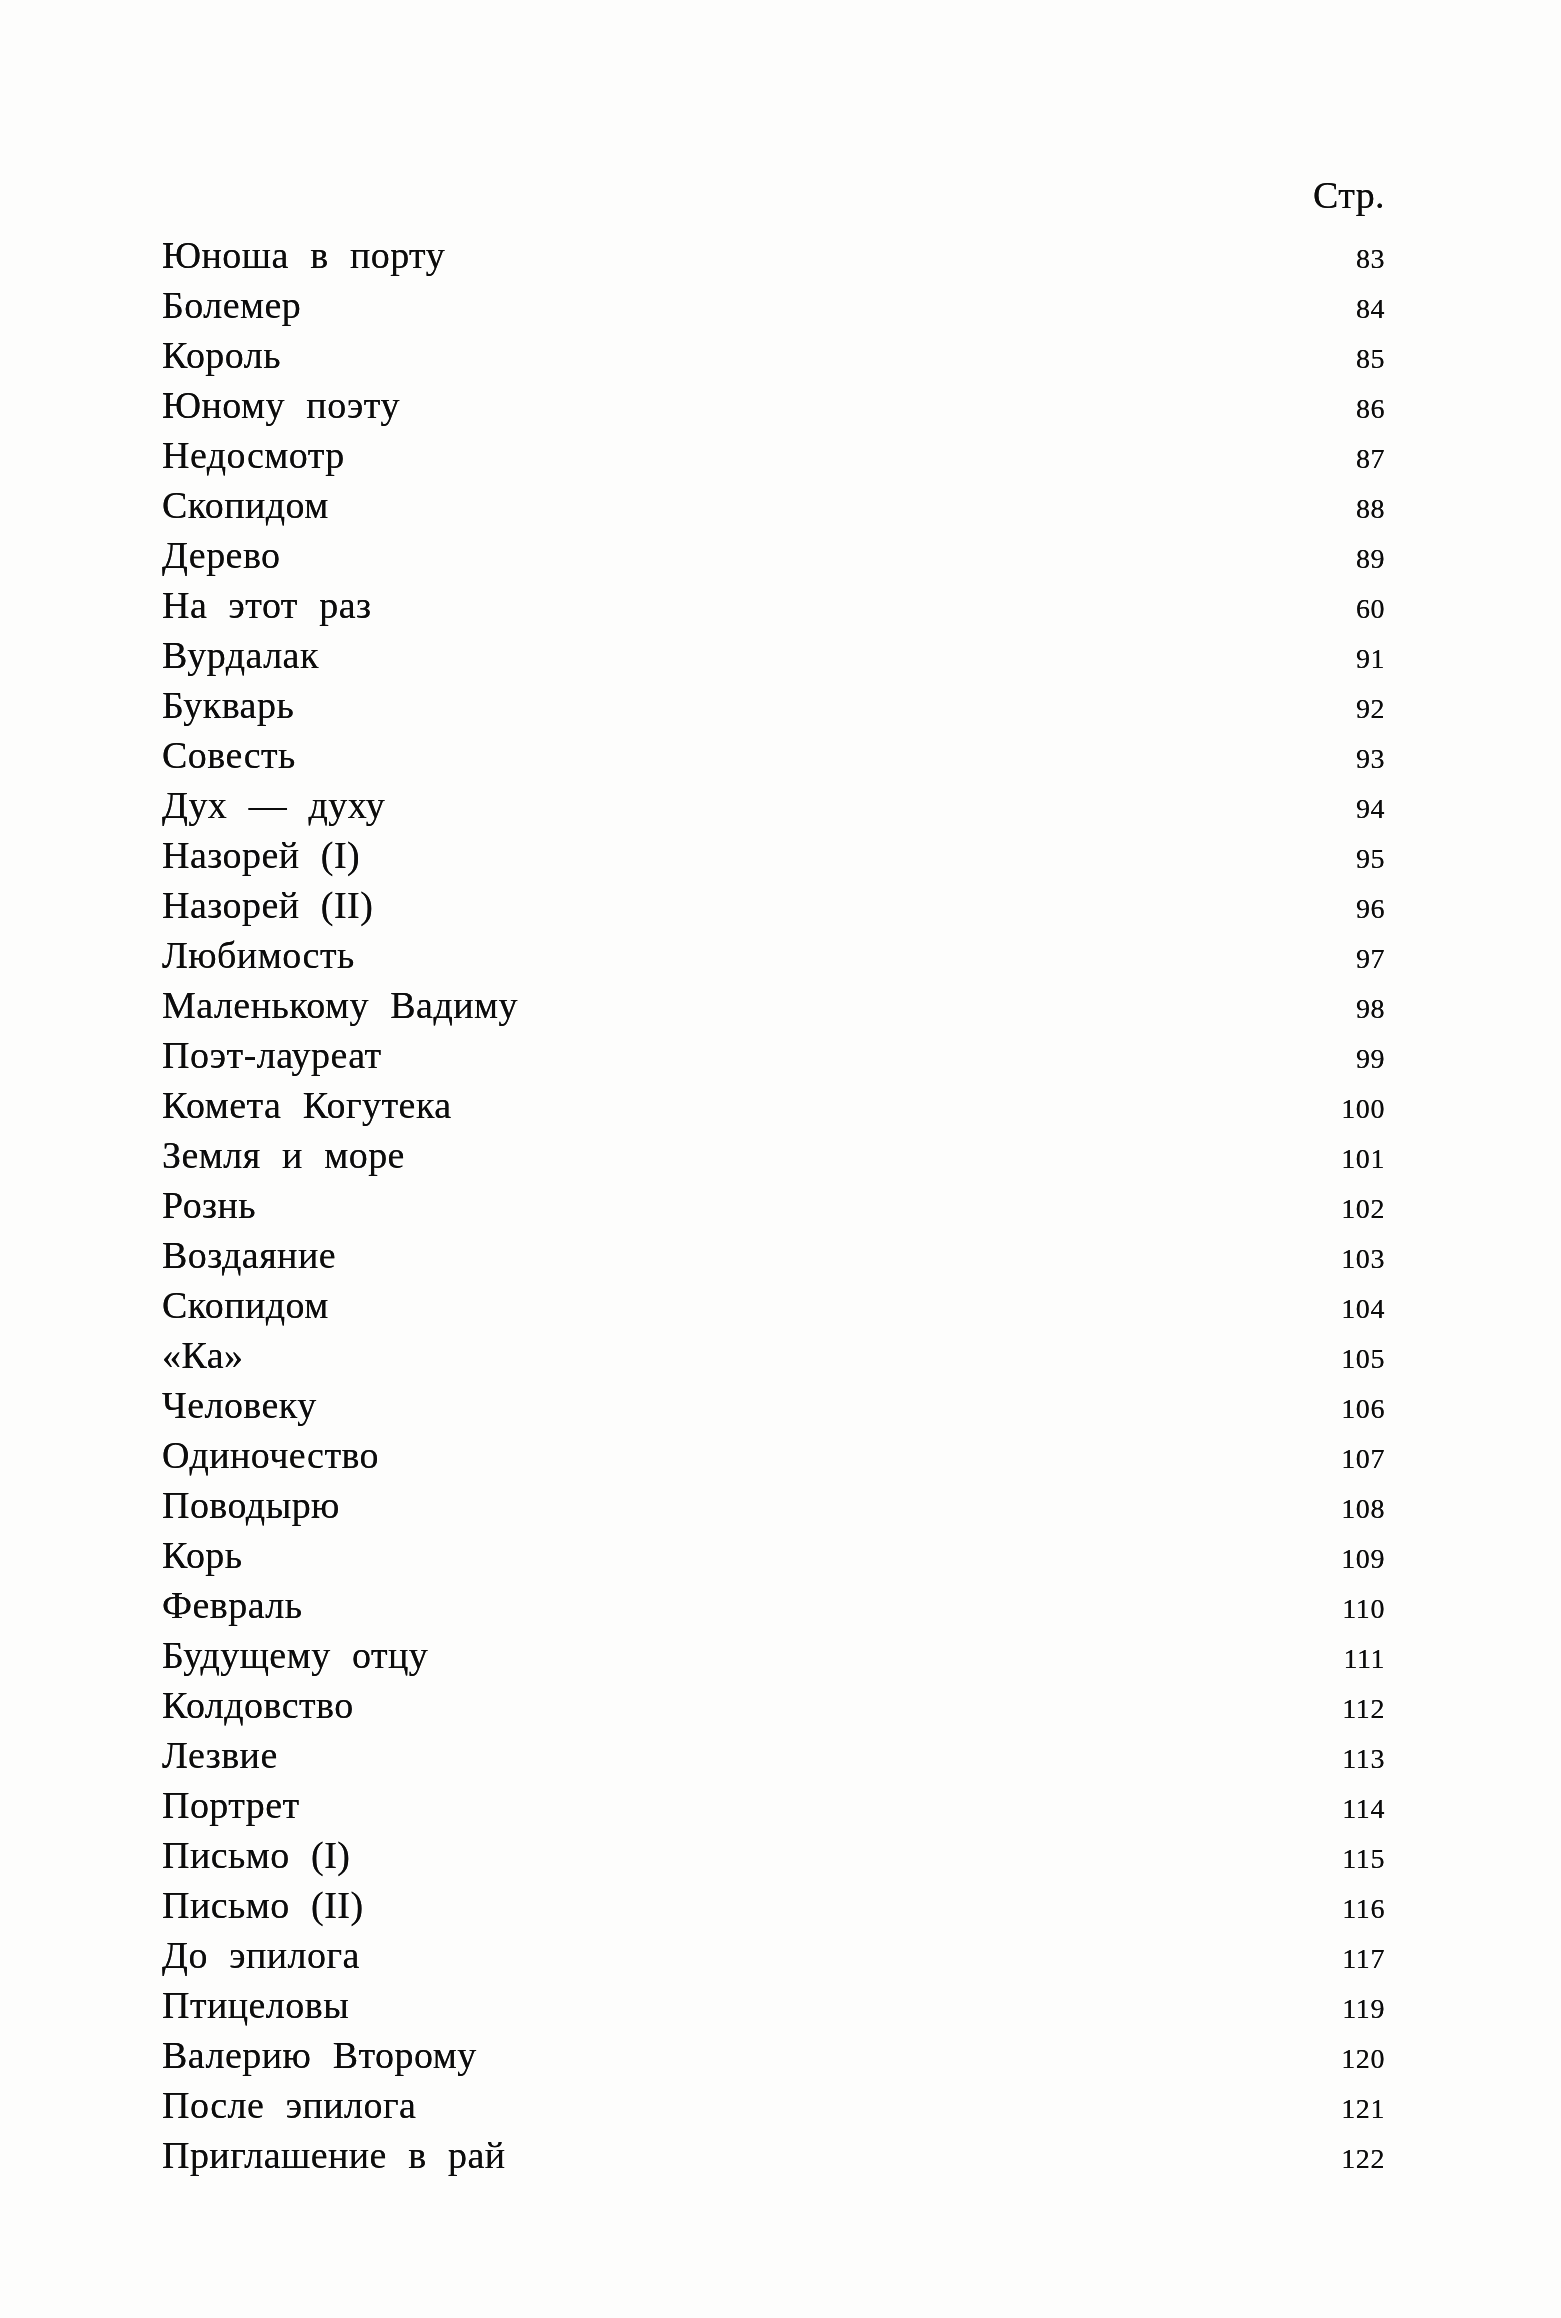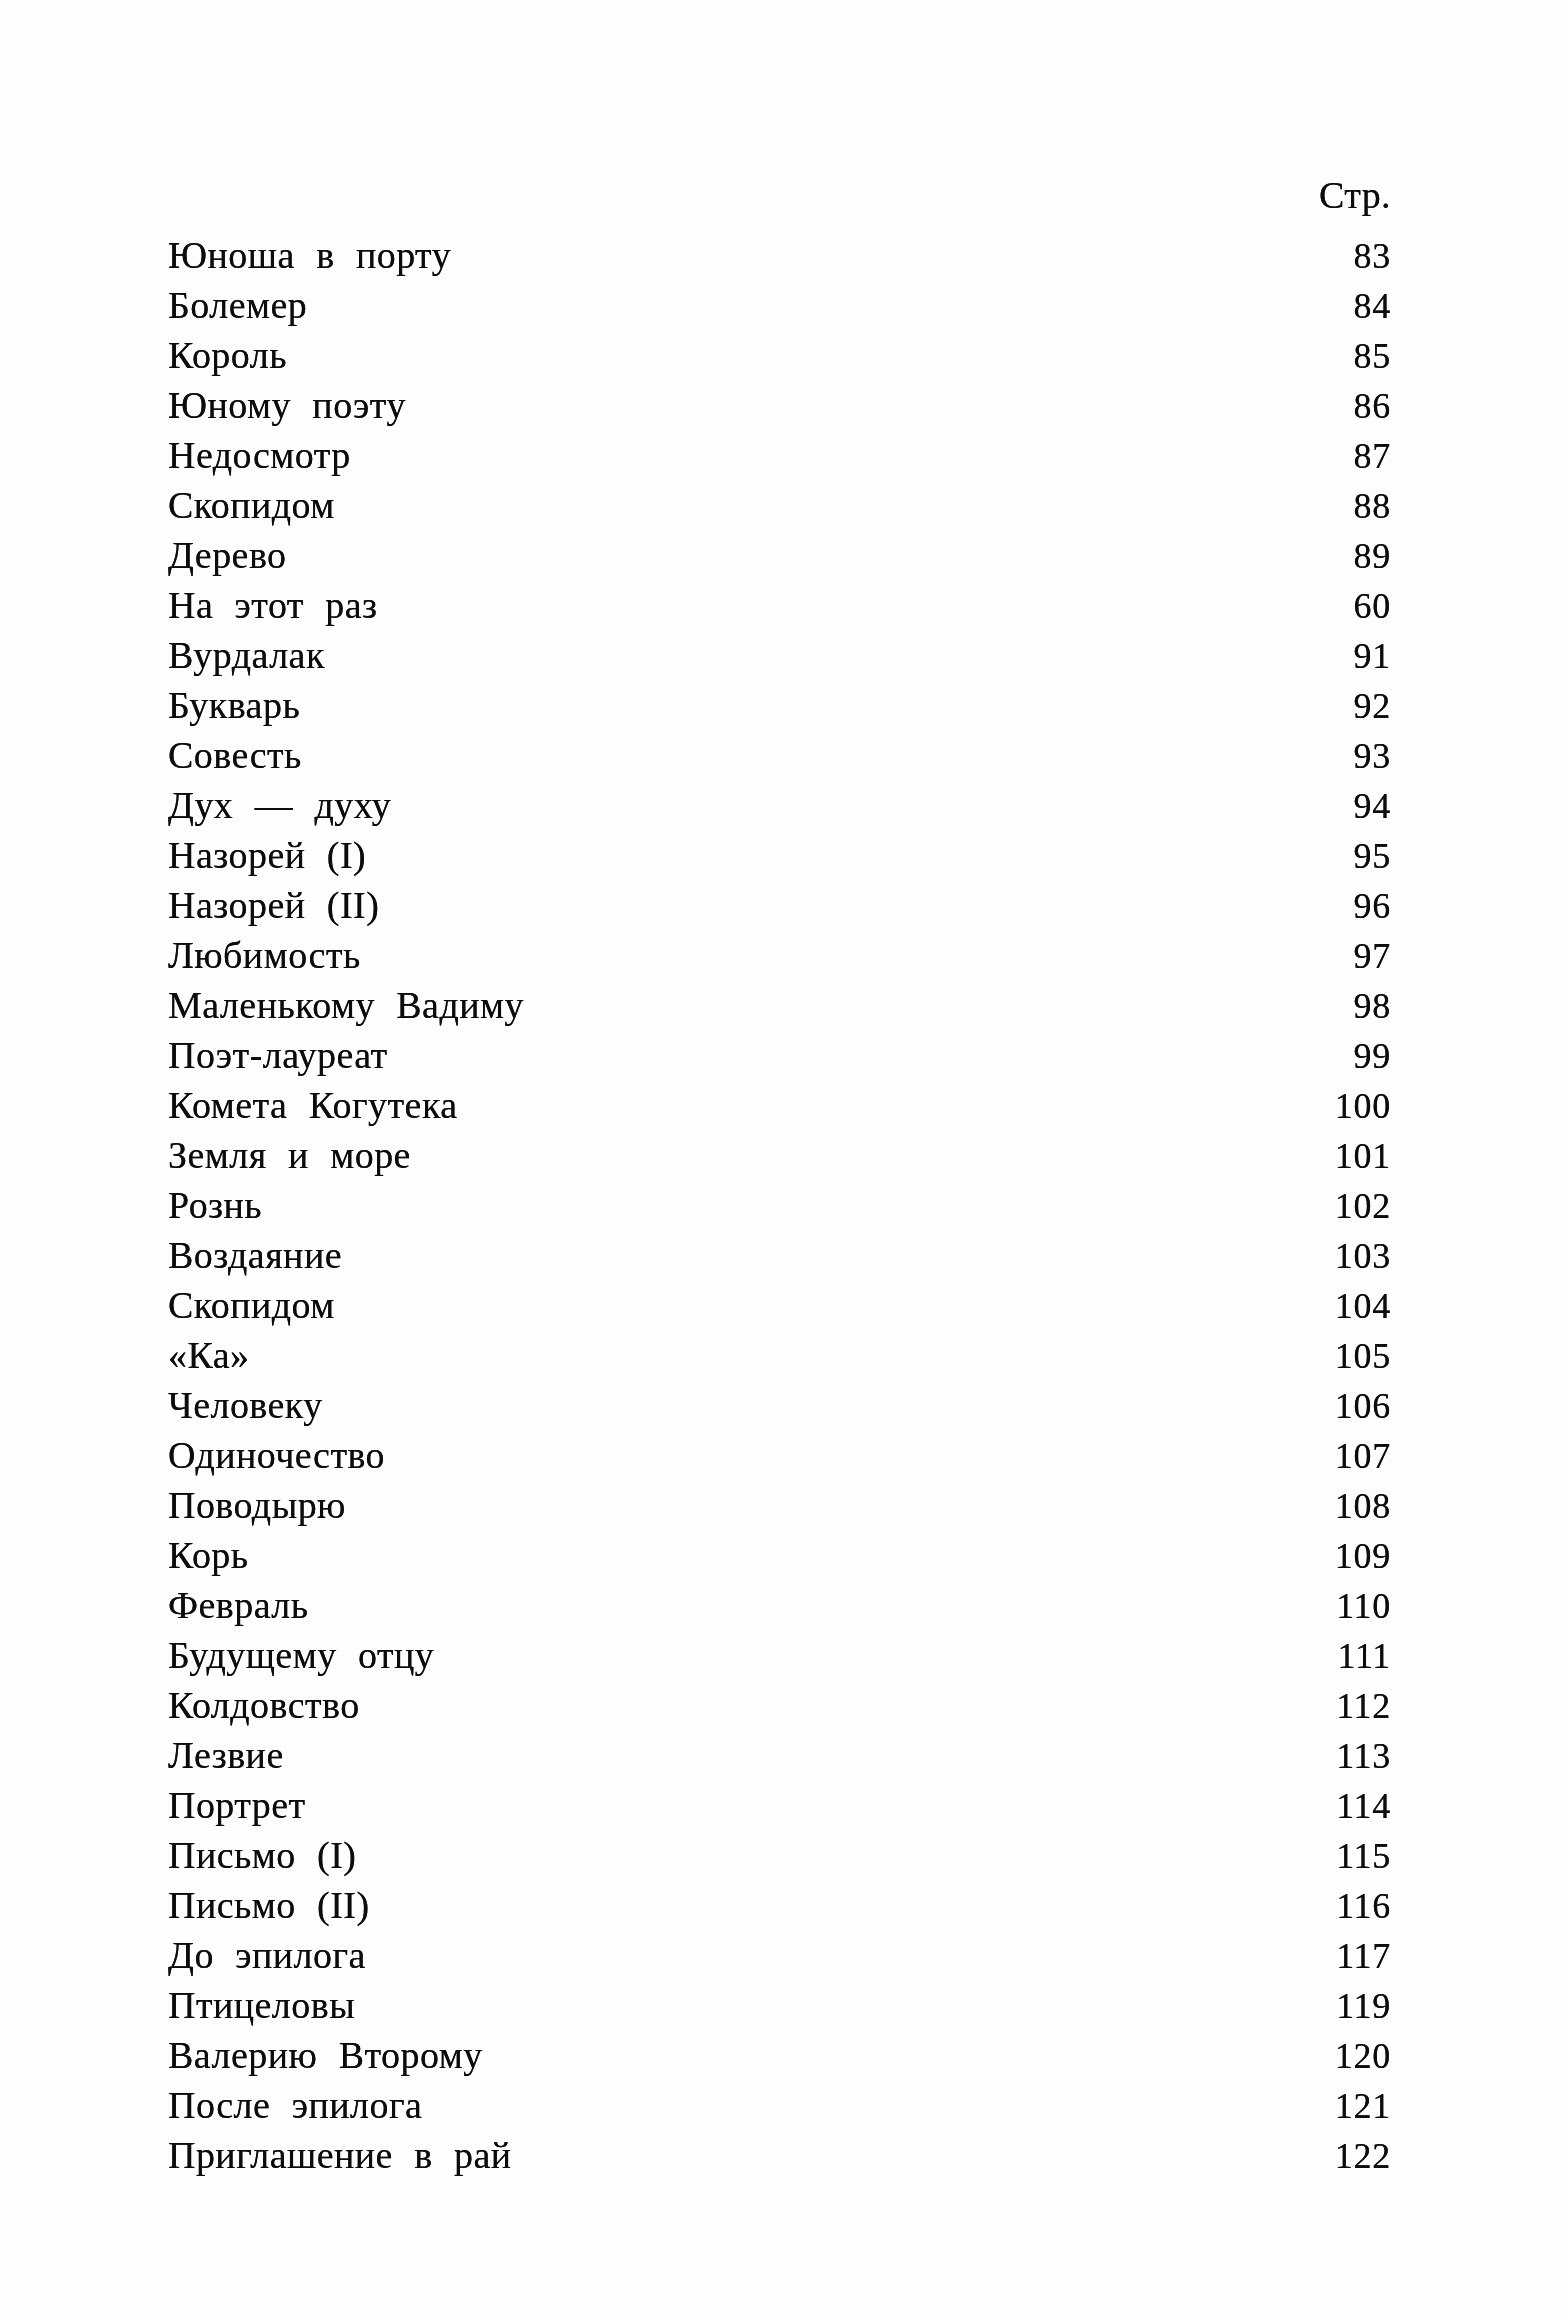--- a/index.html
+++ b/index.html
@@ -11,21 +11,21 @@
     position: relative;
     width: 1561px;
     height: 2319px;
     background: #fdfdfc;
     color: #0c0c0c;
     font-family: "Liberation Serif", "DejaVu Serif", serif;
     overflow: hidden;
   }
   .toc {
     position: absolute;
-    left: 168px;
+    left: 162px;
     top: 170px;
     width: 1223px;
   }
   .toc-header {
     text-align: right;
     font-size: 38px;
     line-height: 51px;
     margin-bottom: 9.2px;
     letter-spacing: 0.01em;
     text-shadow: 0 0 0.6px rgba(0,0,0,0.85);
@@ -42,21 +42,21 @@
     font-size: 38px;
     white-space: nowrap;
     text-align: right;
   }
   .toc-row .title {
     word-spacing: 0.30em;
     letter-spacing: 0.012em;
     text-shadow: 0 0 0.6px rgba(0,0,0,0.85);
   }
   .toc-row .pageno {
-    font-size: 36px;
+    font-size: 28px;
     letter-spacing: 0.02em;
     text-shadow: 0 0 0.6px rgba(0,0,0,0.85);
   }
 </style>
 </head>
 <body>
 
 <div class="page">
   <div class="toc">
     <div class="toc-header">Стр.</div>

